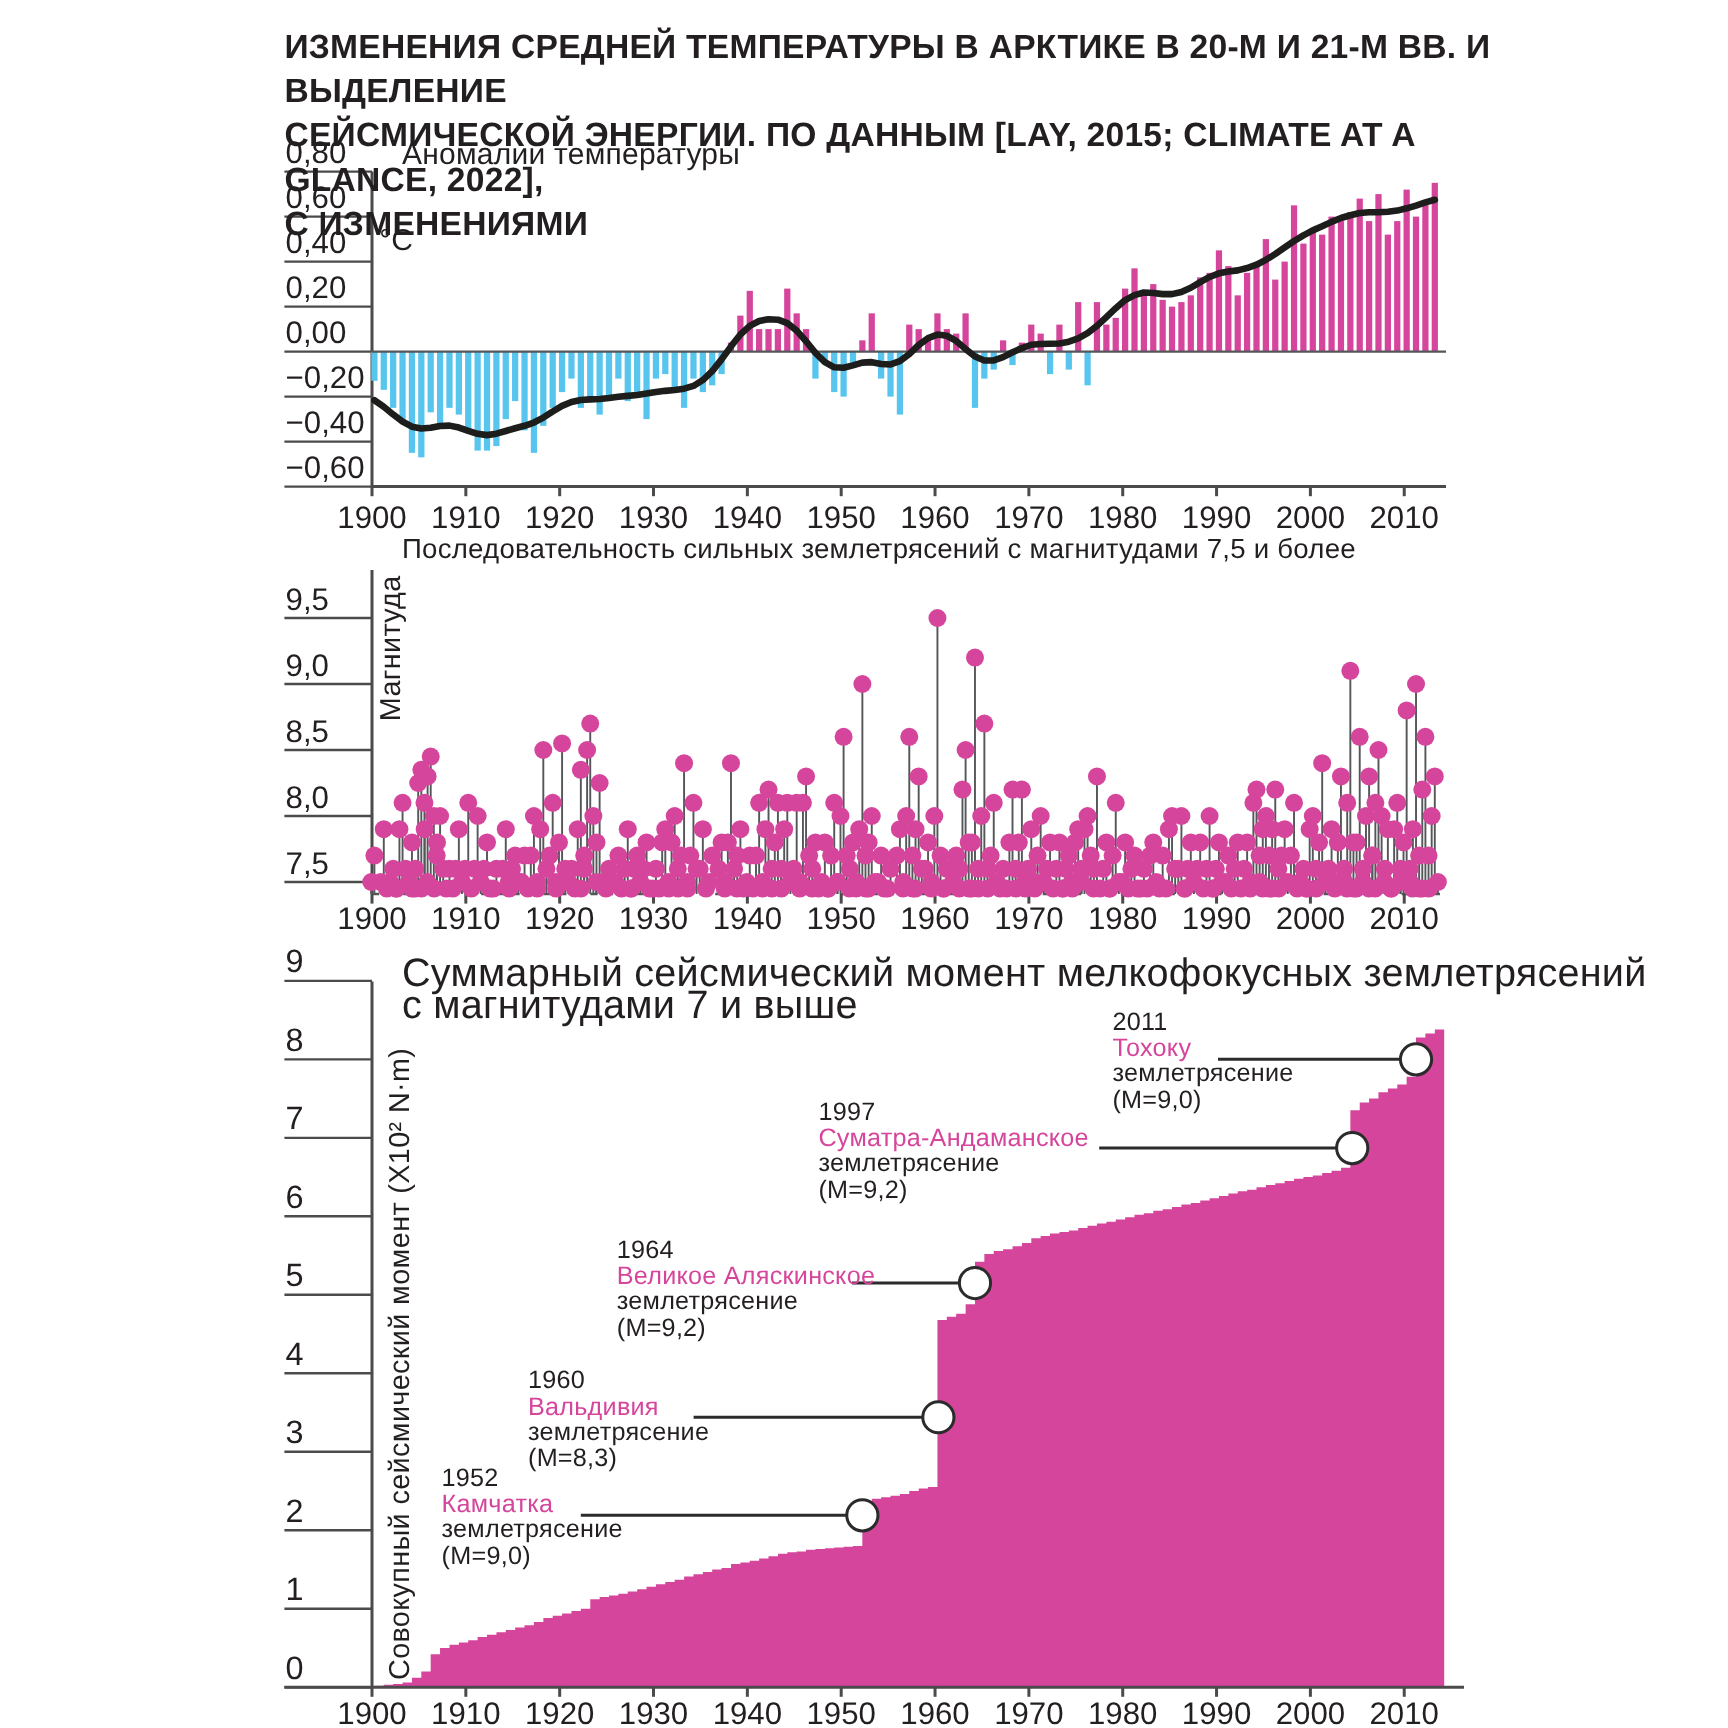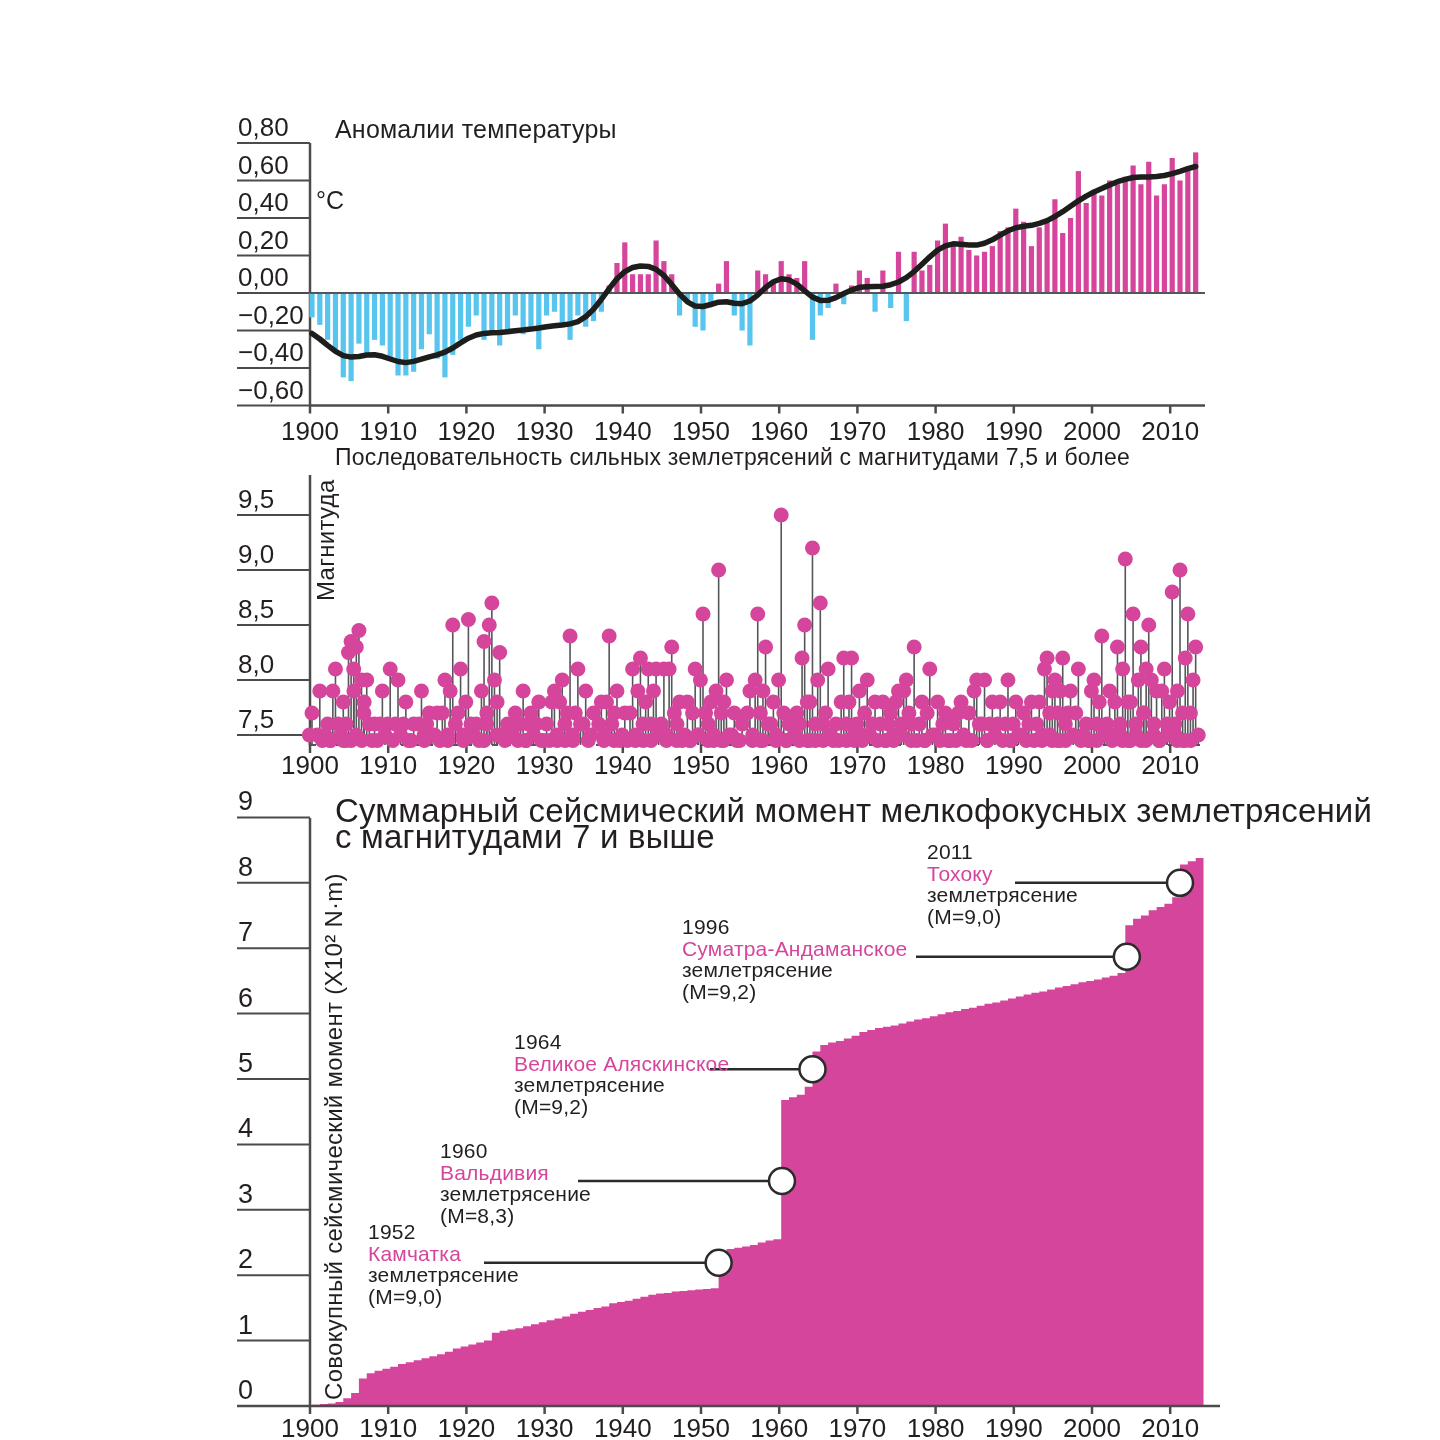--- a/index.html
+++ b/index.html
@@ -1104,20 +1104,25 @@
           <line x1="710" y1="1069.19" x2="799.48" y2="1069.19" stroke="#2b2b2b" stroke-width="2.5"></line>
           <circle cx="812.48" cy="1069.19" r="13" fill="#ffffff" stroke="#2b2b2b" stroke-width="2.5"></circle>
           <line x1="916" y1="956.702" x2="1113.8440000000005" y2="956.702" stroke="#2b2b2b" stroke-width="2.5"></line>
           <circle cx="1126.8440000000005" cy="956.702" r="13" fill="#ffffff" stroke="#2b2b2b" stroke-width="2.5"></circle>
           <line x1="1015" y1="882.8" x2="1167.02" y2="882.8" stroke="#2b2b2b" stroke-width="2.5"></line>
           <circle cx="1180.02" cy="882.8" r="13" fill="#ffffff" stroke="#2b2b2b" stroke-width="2.5"></circle>
         </g>
       </g>
   </svg>
 
+  <div class="abs fig-title">
+    <div>ИЗМЕНЕНИЯ СРЕДНЕЙ ТЕМПЕРАТУРЫ В АРКТИКЕ В 20-М И 21-М ВВ. И ВЫДЕЛЕНИЕ</div>
+    <div>СЕЙСМИЧЕСКОЙ ЭНЕРГИИ. ПО ДАННЫМ [LAY, 2015; CLIMATE AT A GLANCE, 2022],</div>
+    <div>С ИЗМЕНЕНИЯМИ</div>
+  </div>
 
   <div class="abs chart-title" style="left:335px;top:115px;">Аномалии температуры</div>
   <div class="abs unit-label" style="left:316px;top:186px;">°C</div>
 
   <div class="abs chart-title" style="left:335px;top:444px;font-size:23px;">Последовательность сильных землетрясений с магнитудами 7,5 и более</div>
   <div class="vlabel" style="left:312px;top:601px;">Магнитуда</div>
 
   <div class="abs chart-title" style="left:335px;top:792px;font-size:33px;">Суммарный сейсмический момент мелкофокусных землетрясений</div>
   <div class="abs chart-title" style="left:335px;top:818px;font-size:33px;">с магнитудами 7 и выше</div>
   <div class="vlabel" style="left:320px;top:1400px;">Совокупный сейсмический момент (X10² N·m)</div>
@@ -1135,21 +1140,21 @@
         <div class="ann-line3">землетрясение</div>
         <div class="ann-line4">(М=8,3)</div>
       </div>
       <div class="annotation" style="left: 482px; top: 1031px; margin-left: 32px;">
         <div class="ann-year">1964</div>
         <div class="ann-name">Великое Аляскинское</div>
         <div class="ann-line3">землетрясение</div>
         <div class="ann-line4">(М=9,2)</div>
       </div>
       <div class="annotation" style="left: 682px; top: 916px;">
-        <div class="ann-year">1996</div>
+        <div class="ann-year">1997</div>
         <div class="ann-name">Суматра-Андаманское</div>
         <div class="ann-line3">землетрясение</div>
         <div class="ann-line4">(М=9,2)</div>
       </div>
       <div class="annotation" style="left: 927px; top: 841px;">
         <div class="ann-year">2011</div>
         <div class="ann-name">Тохоку</div>
         <div class="ann-line3">землетрясение</div>
         <div class="ann-line4">(М=9,0)</div>
       </div>

